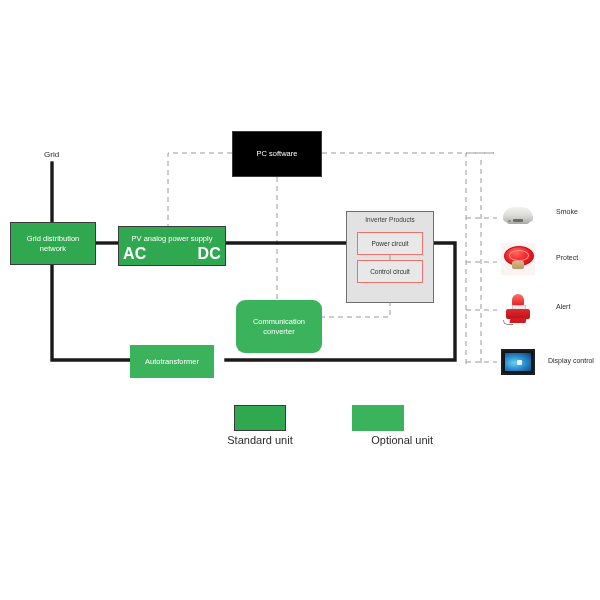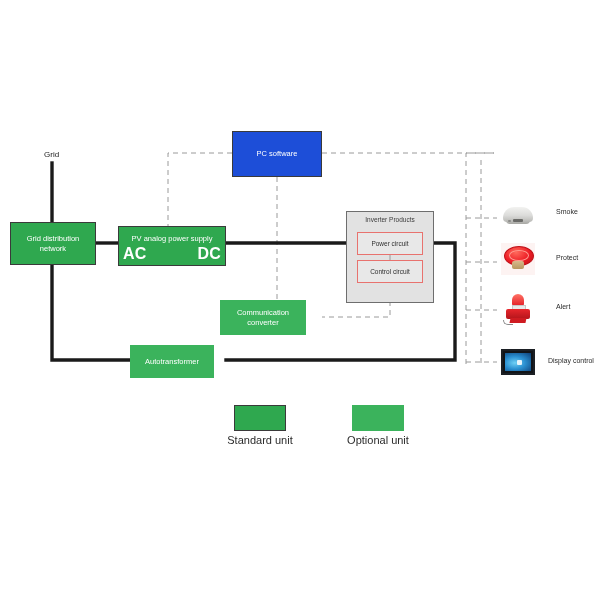--- a/index.html
+++ b/index.html
@@ -282,26 +282,26 @@
   <div class="node standard" style="left:10px; top:222px; width:86px; height:43px; background:#2fa84f;">
     <span class="node-label">Grid distribution<br>network</span>
   </div>
 
   <div class="node standard" style="left:118px; top:226px; width:108px; height:40px; background:#2fa84f; align-items:flex-start; padding-top:7px;">
     <span class="node-label">PV analog power supply</span>
     <span class="acdc ac">AC</span>
     <span class="acdc dc">DC</span>
   </div>
 
-  <div class="node standard" style="left:232px; top:131px; width:90px; height:46px; background:#1d4ed8;">
+  <div class="node standard" style="left:232px; top:131px; width:90px; height:46px; background:#000000;">
     <span class="node-label">PC software</span>
   </div>
 
 
-  <div class="node optional" style="left:220px; top:300px; width:86px; height:35px; background:#3bb35c;">
+  <div class="node optional" style="left:236px; top:300px; width:86px; height:53px; background:#3bb35c;border-radius:9px;">
     <span class="node-label">Communication<br>converter</span>
   </div>
 
   <div class="node optional" style="left:130px; top:345px; width:84px; height:33px; background:#3bb35c;">
     <span class="node-label">Autotransformer</span>
   </div>
 
   <div class="inverter-box" style="left:346px; top:211px; width:88px; height:92px;">
     <div class="inverter-title">Inverter Products</div>
   </div>
@@ -347,15 +347,15 @@
         <div class="display-glyph"></div>
       </div>
     </div>
     <div class="device-text" style="left:548px; top:357px;">Display control</div>
   </div>
 
   <div class="legend-swatch" style="left:234px; top:405px; width:52px; height:26px; background:#2fa84f; border:1.4px solid #3a3a3a;"></div>
   <div class="legend-text" style="left:205px; top:434px;">Standard unit</div>
 
   <div class="legend-swatch" style="left:352px; top:405px; width:52px; height:26px; background:#3bb35c;"></div>
-  <div class="legend-text" style="left:323px; top:434px;">Optional unit</div>
+  <div class="legend-text" style="left:323px; top:434px;text-align:right;">Optional unit</div>
 
 </div>
 
 </body></html>

